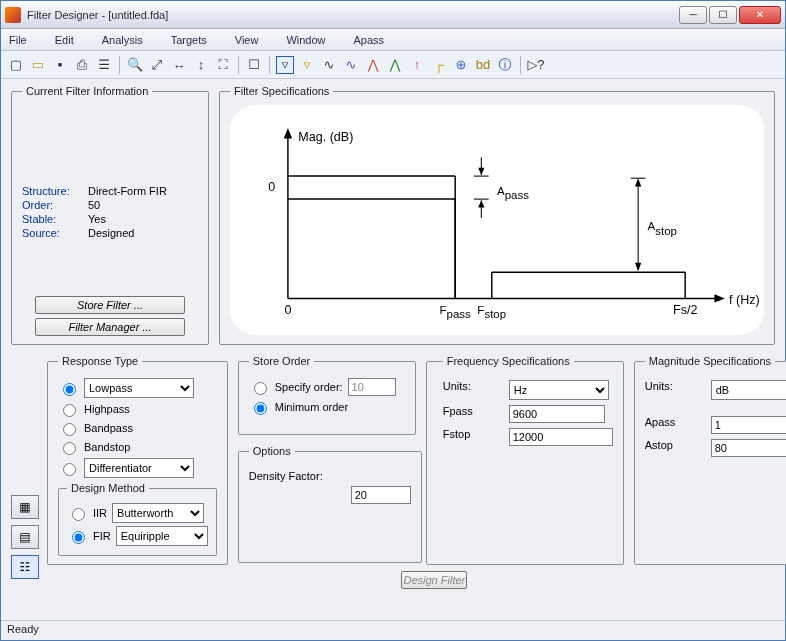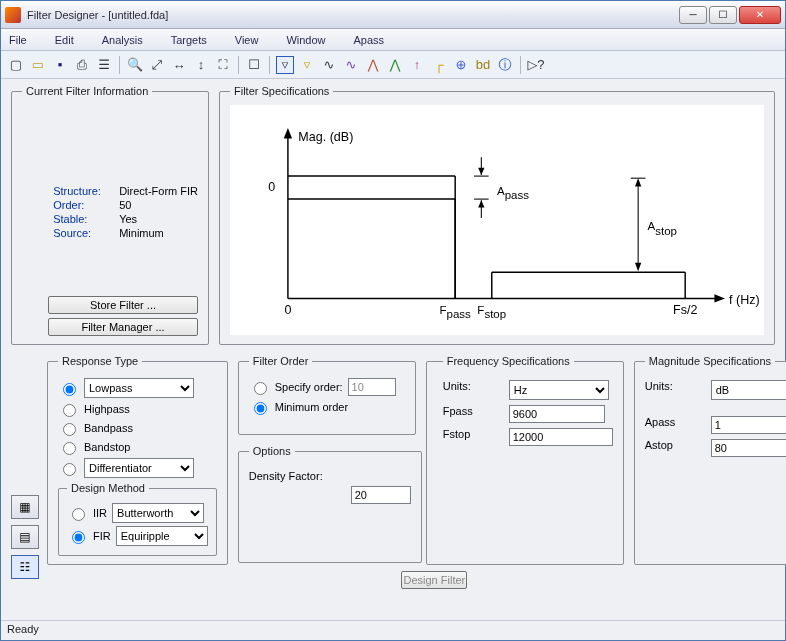--- a/index.html
+++ b/index.html
@@ -13,27 +13,27 @@
 .titlebar .ctrl.close { width: 42px; background: linear-gradient(#f28b86,#d9453d); color: #fff; border-color: #a22; }
 .menubar { height: 22px; background: linear-gradient(#f7f8fb,#e5e9f2); border-bottom: 1px solid #b8c1d0; display: flex; align-items: center; padding: 0 8px; gap: 28px; }
 .menubar span { color: #2a2a50; cursor: pointer; }
 .toolbar { height: 28px; background: #edf1f8; border-bottom: 1px solid #c3c9d4; display: flex; align-items: center; padding: 0 6px; gap: 4px; }
 .toolbar .tb { width: 18px; height: 18px; display: flex; align-items: center; justify-content: center; cursor: pointer; font-size: 13px; color: #333; }
 .toolbar .sep { width: 1px; height: 18px; background: #b0b6c2; margin: 0 2px; }
 .content { position: absolute; top: 78px; left: 0; right: 0; bottom: 20px; background: #eef0f3; padding: 6px 10px 6px 10px; }
 fieldset { border: 1px solid #8a8e96; border-radius: 2px; margin: 0; padding: 8px 10px; background: #eef0f3; position: relative; }
 legend { color: #1a1a1a; padding: 0 4px; }
 .toprow { display: flex; gap: 10px; }
-.cur-info { width: 198px; height: 260px; display: flex; flex-direction: column; align-items: flex-end; }
+.cur-info { width: 198px; height: 260px; display: flex; flex-direction: column; }
 .cur-info .infogrid { margin-top: 80px; display: grid; grid-template-columns: 60px 1fr; gap: 2px 6px; }
 .cur-info .lbl { color: #003399; }
 .cur-info .btns { margin-top: auto; display: flex; flex-direction: column; gap: 4px; align-items: center; }
-.btn { border: 1px solid #707070; background: linear-gradient(#f7f7f7,#e3e3e3); border-radius: 2px; padding: 2px 1px; cursor: pointer; }
+.btn { border: 1px solid #707070; background: linear-gradient(#f7f7f7,#e3e3e3); border-radius: 2px; padding: 2px 1px; cursor: pointer; font-style: italic; }
 .spec-plot { flex: 1; height: 260px; }
-.plot-surface { background: #fff; width: 100%; height: 230px; position: relative; }
+.plot-surface { background: #fff; width: 100%; height: 230px; position: relative; border-radius: 25px; }
 .midrow { display: flex; gap: 8px; margin-top: 10px; }
 .leftcol { display: flex; flex-direction: column; gap: 6px; width: 32px; margin-top: 140px; }
 .leftcol .tabbtn { width: 28px; height: 24px; border: 1px solid #7a7e86; background: linear-gradient(#f0f2f6,#dde1ea); cursor: pointer; display:flex; align-items:center; justify-content:center; font-size:12px; }
 .leftcol .tabbtn.active { border-color: #3a63b3; background: #dfe9ff; }
 .designrow { display: flex; gap: 10px; flex: 1; }
 .designrow fieldset { flex-shrink: 0; }
 .rtype { width: 162px; height: 210px; }
 .ordopt { width: 178px; display: flex; flex-direction: column; gap: 10px; }
 .freq { width: 170px; height: 210px; padding-left: 16px; }
 .mag { width: 168px; height: 210px; }
@@ -106,21 +106,21 @@
       <fieldset class="cur-info">
         <legend>Current Filter Information</legend>
         <div class="infogrid">
           <span class="lbl">Structure:</span>
           <span>Direct-Form FIR</span>
           <span class="lbl">Order:</span>
           <span>50</span>
           <span class="lbl">Stable:</span>
           <span>Yes</span>
           <span class="lbl">Source:</span>
-          <span>Minimum</span>
+          <span>Designed</span>
         </div>
         <div class="btns">
           <button class="btn" style="width:150px">Store Filter ...</button>
           <button class="btn" style="width:150px">Filter Manager ...</button>
         </div>
       </fieldset>
 
       <fieldset class="spec-plot">
         <legend>Filter Specifications</legend>
         <div class="plot-surface">
@@ -208,21 +208,21 @@
               <div class="radio-row">
                   <input type="radio" checked="" style="">
                   <span>FIR</span>
                   <select style="width:92px"><option>Equiripple</option></select>
                 </div>
             </fieldset>
           </fieldset>
 
           <div class="ordopt">
             <fieldset style="height:80px">
-              <legend>Filter Order</legend>
+              <legend>Store Order</legend>
               <div class="radio-row">
                   <input type="radio" style="">
                   <span>Specify order:</span>
                   <input type="text" style="width: 48px; color: rgb(136, 136, 136);" value="10">
                 </div>
               <div class="radio-row">
                   <input type="radio" checked="" style="">
                   <span>Minimum order</span>
                 </div>
             </fieldset>

